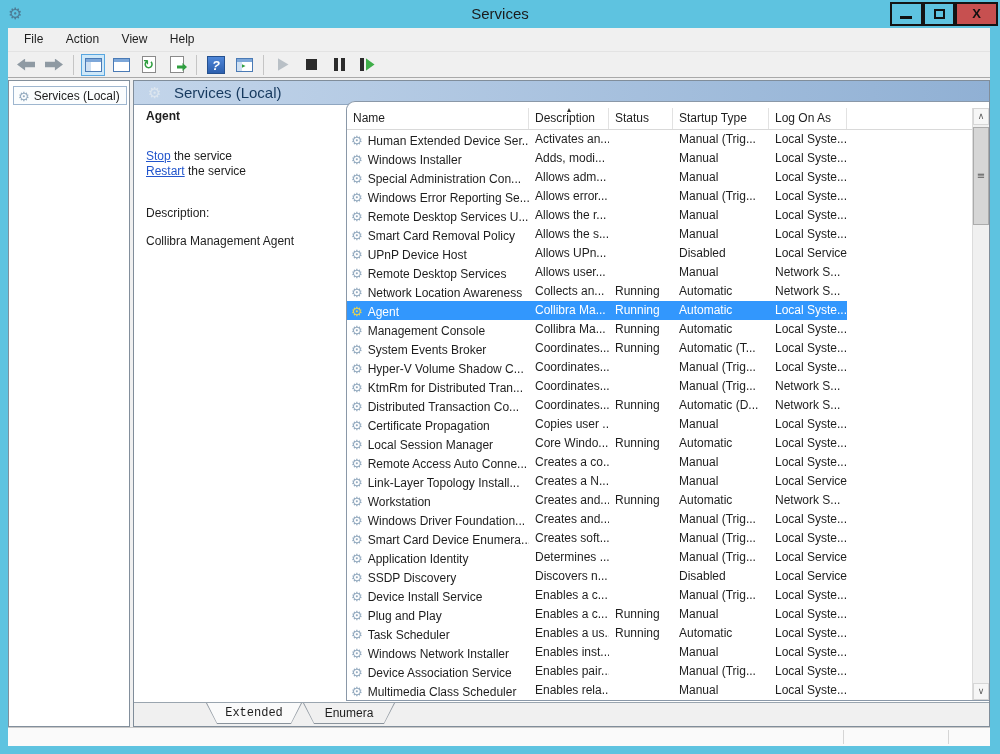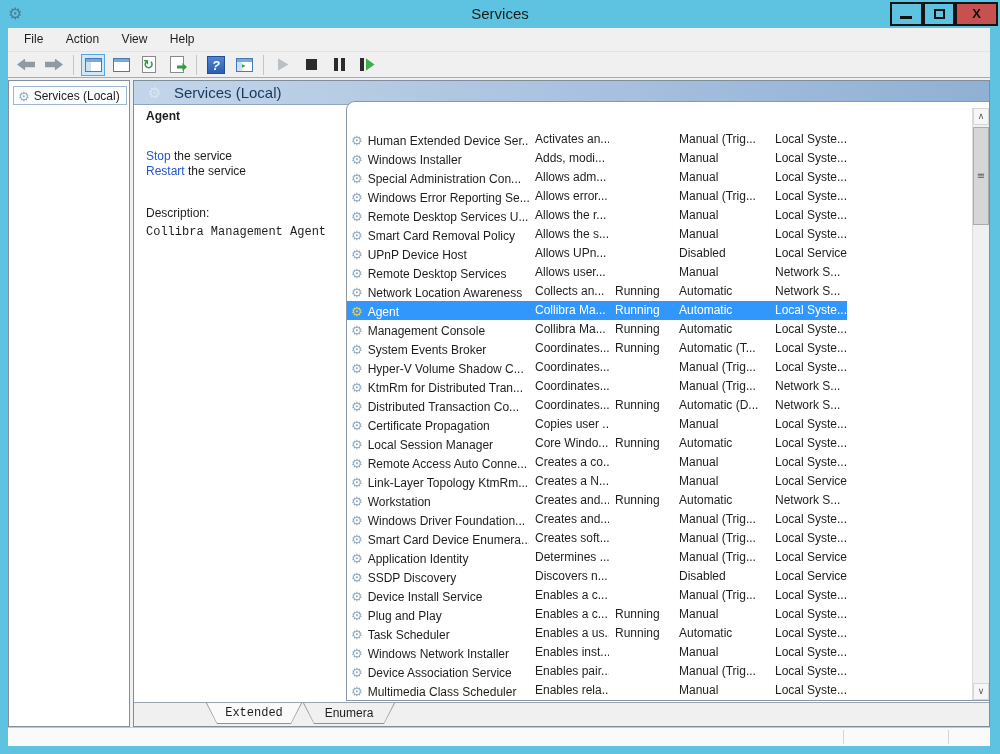--- a/index.html
+++ b/index.html
@@ -75,23 +75,23 @@
     background:#fff; border:1px solid #808d9a; }
 
   .band { position:absolute; left:0; top:0; right:0; height:24px;
     background:linear-gradient(to right,#C3D5EA,#90B0D4); border-bottom:1px solid #8fa6c0; }
   .band .gear { color:#dde6ef; font-size:15px; position:absolute; left:14px; top:3px; }
   .band-title { position:absolute; left:40px; top:3px; font-size:15px; color:#16395e; }
 
   .info { position:absolute; left:12px; top:28px; width:190px; font-size:12px; color:#1e1e1e; }
   .svc-title { font-weight:bold; font-size:12px; }
   .links { margin-top:26px; line-height:15px; }
-  .lnk { color:#2255CC; }
+  .lnk { color:#2255CC; text-decoration:underline; }
   .desc-label { margin-top:27px; }
-  .desc-text { margin-top:5px;font-family:Liberation Mono, monospace; }
+  .desc-text { margin-top:14px; }
 
   
   .list-panel { position:absolute; left:212px; top:20px; right:0; height:600px;
     background:#fff; border:1px solid #8a98a8; border-right:none;
     border-top-left-radius:9px; overflow:hidden; z-index:5; }
   .thead { position:absolute; left:0; top:6px; right:17px; height:22px;
     display:flex; border-bottom:1px solid #d9d9d9; background:#fff; font-size:12px; color:#1e1e1e; }
   .hcell { position:relative; padding:3px 0 0 6px; border-right:1px solid #e2e2e2; }
   .c-name { width:182px; } .c-desc { width:80px; } .c-status { width:64px; }
   .c-startup { width:96px; } .c-logon { width:78px; } .c-fill { flex:1; border-right:none; }
@@ -232,20 +232,28 @@
       <div class="svc-title">Agent</div>
       <div class="links">
         <div><a class="lnk">Stop</a><span> the service</span></div>
         <div><a class="lnk">Restart</a><span> the service</span></div>
       </div>
       <div class="desc-label">Description:</div>
       <div class="desc-text">Collibra Management Agent</div>
     </div>
 
     <div class="list-panel">
+      <div class="thead">
+        <div class="hcell c-name">Name</div>
+        <div class="hcell c-desc"><span>Description</span><span class="sort-arrow">▴</span></div>
+        <div class="hcell c-status">Status</div>
+        <div class="hcell c-startup">Startup Type</div>
+        <div class="hcell c-logon">Log On As</div>
+        <div class="hcell c-fill"></div>
+      </div>
       <div class="rows" id="rows">
           <div class="lrow">
             <div class="cell c-name">
               <i class="gear">⚙</i>
               <span>Human Extended Device Ser...</span>
             </div>
             <div class="cell c-desc">Activates an...</div>
             <div class="cell c-status"></div>
             <div class="cell c-startup">Manual (Trig...</div>
             <div class="cell c-logon">Local Syste...</div>
@@ -416,21 +424,21 @@
               <span>Remote Access Auto Conne...</span>
             </div>
             <div class="cell c-desc">Creates a co...</div>
             <div class="cell c-status"></div>
             <div class="cell c-startup">Manual</div>
             <div class="cell c-logon">Local Syste...</div>
           </div>
           <div class="lrow">
             <div class="cell c-name">
               <i class="gear">⚙</i>
-              <span>Link-Layer Topology KtmRm...</span>
+              <span>Link-Layer Topology Install...</span>
             </div>
             <div class="cell c-desc">Creates a N...</div>
             <div class="cell c-status"></div>
             <div class="cell c-startup">Manual</div>
             <div class="cell c-logon">Local Service</div>
           </div>
           <div class="lrow">
             <div class="cell c-name">
               <i class="gear">⚙</i>
               <span>Workstation</span>

